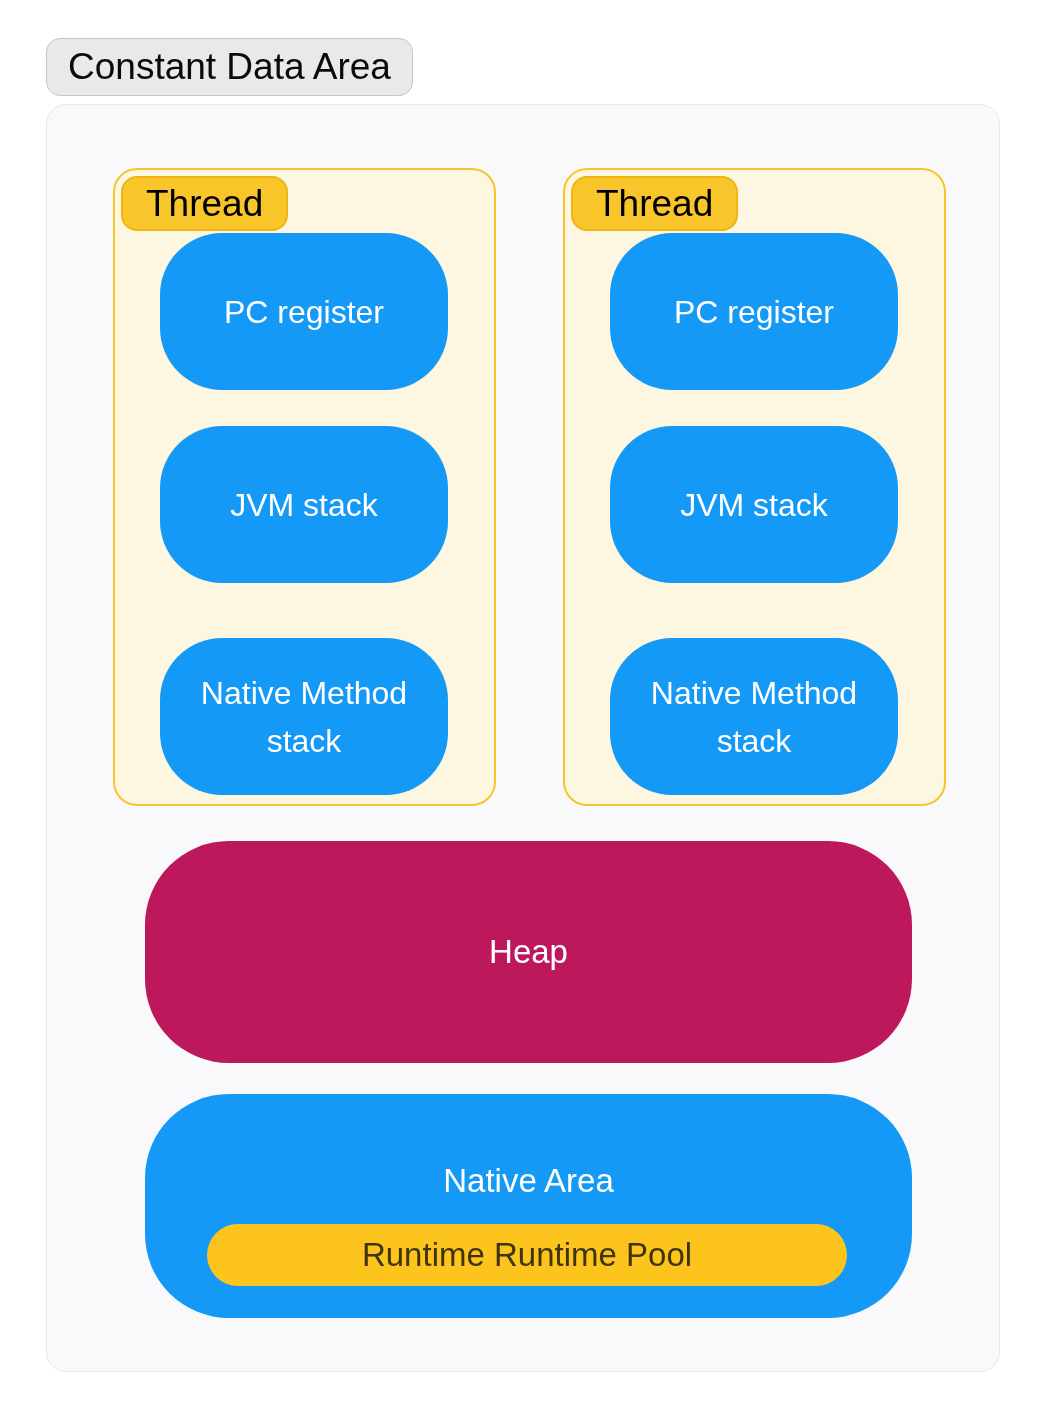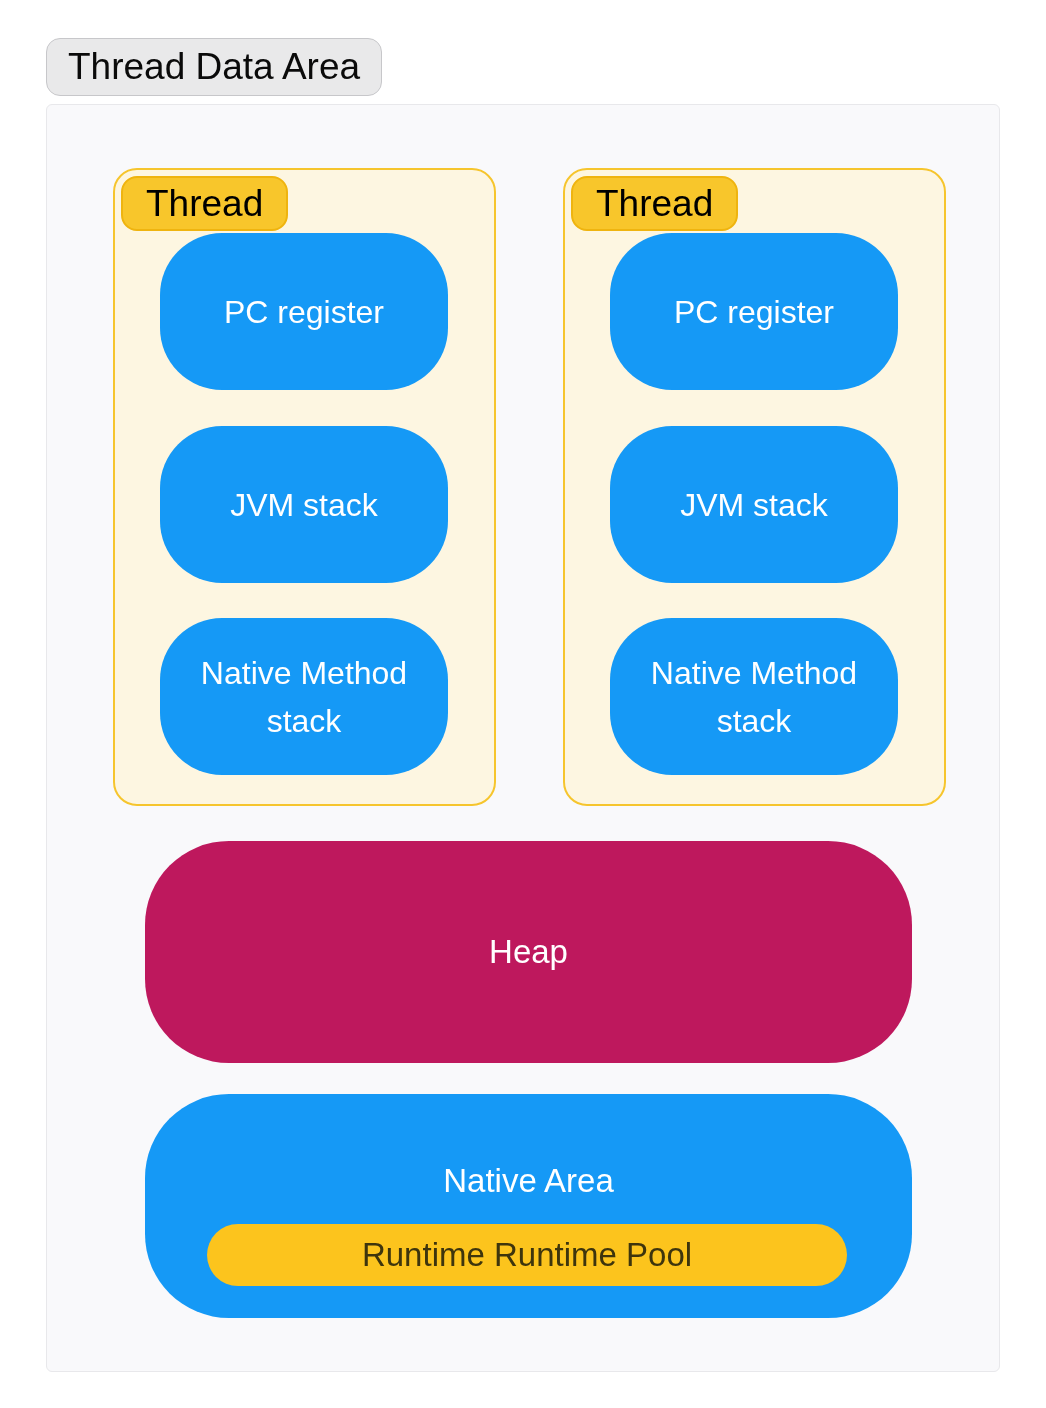--- a/index.html
+++ b/index.html
@@ -33,21 +33,21 @@
     white-space: nowrap;
   }
   .outer-container {
     position: absolute;
     left: 46px;
     top: 104px;
     width: 954px;
     height: 1268px;
     background: #F9F9FB;
     border: 1.5px solid #E8E8EB;
-    border-radius: 6px;
+    border-radius: 20px;
     box-sizing: border-box;
   }
   .thread-box {
     position: absolute;
     top: 63px;
     width: 383px;
     height: 638px;
     background: #FDF6E1;
     border: 2px solid #F6C52D;
     border-radius: 24px;
@@ -85,21 +85,21 @@
     line-height: 1.5;
     display: flex;
     align-items: center;
     justify-content: center;
     text-align: center;
     padding: 0 24px;
     box-sizing: border-box;
   }
   .pill.p0 { top: 63px; }
   .pill.p1 { top: 256px; }
-  .pill.p2 { top: 448px; }
+  .pill.p2 { top: 468px; }
   .heap-node {
     position: absolute;
     left: 98px;
     top: 736px;
     width: 767px;
     height: 222px;
     background: #be185d;
     border-radius: 84px;
     color: #ffffff;
     font-size: 33px;
@@ -143,21 +143,21 @@
     justify-content: center;
     text-align: center;
   }
 </style>
 </head>
 <body>
 
 <div class="page">
 
   <div class="title-badge">
-    <span>Thread Data Area</span>
+    <span>Constant Data Area</span>
   </div>
 
   <div class="outer-container">
 
     <div class="thread-box first">
       <div class="thread-badge">
         <span>Thread</span>
       </div>
       <div class="pill p0">
         <span>PC register</span>

